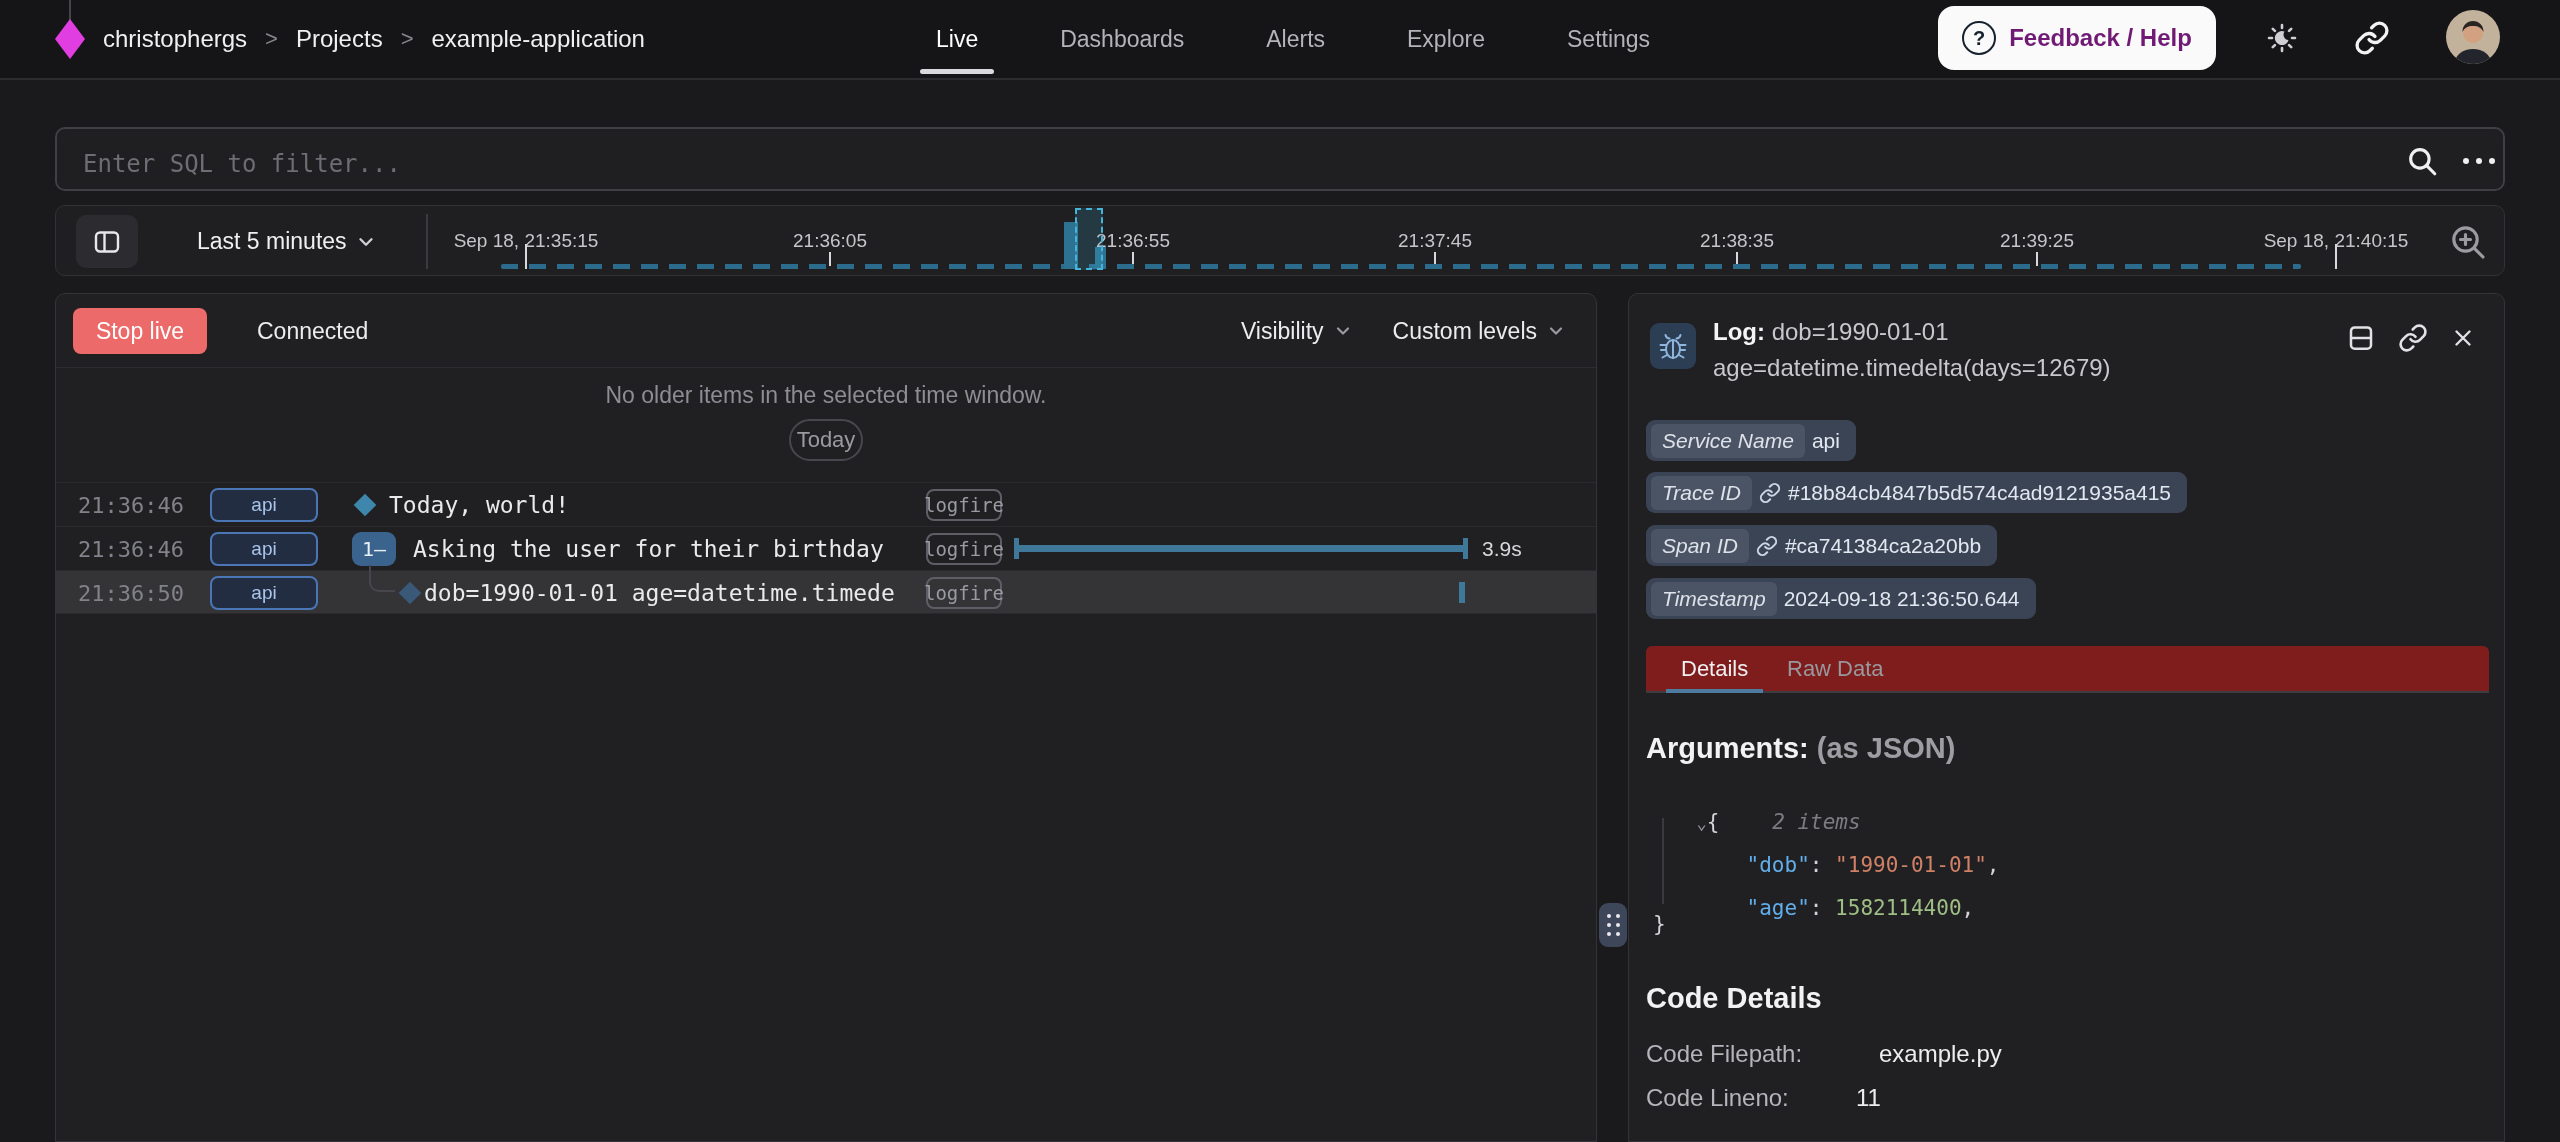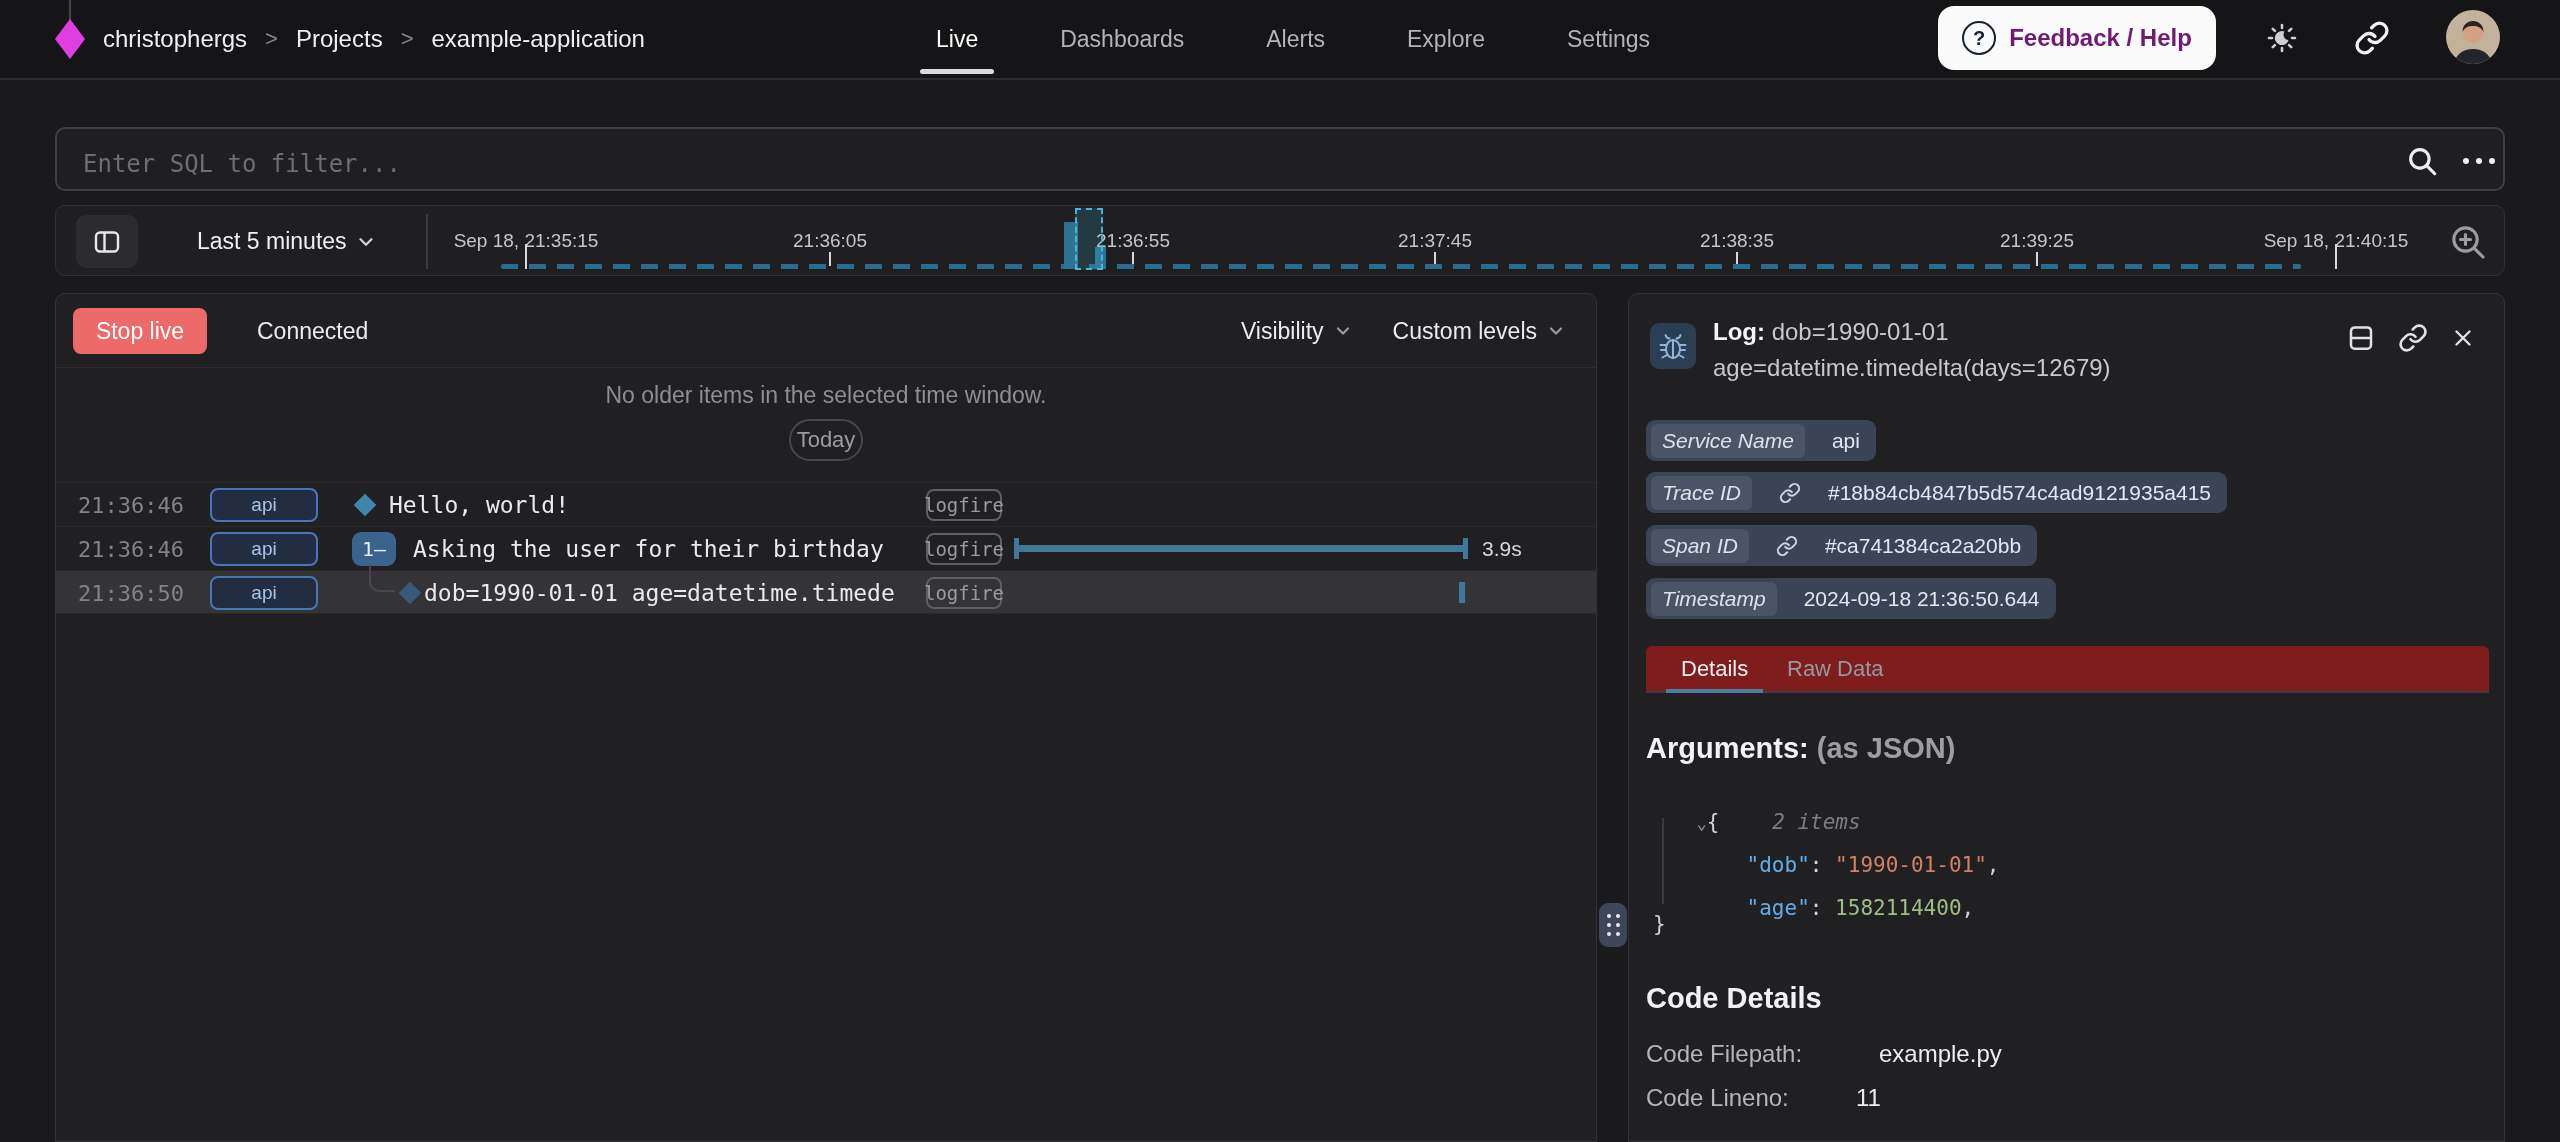--- a/index.html
+++ b/index.html
@@ -117,21 +117,21 @@
   
   #dp-icon { position:absolute; left:21px; top:29px; width:46px; height:46px; background:#2b3e54;
              border-radius:9px; display:flex; align-items:center; justify-content:center; }
   .dp-title { position:absolute; left:84px; font-size:24px; color:#c7c7cc; white-space:nowrap; }
   .dp-title b { color:#f4f4f6; font-weight:700; }
   #dp-actions { position:absolute; right:24px; top:29px; display:flex; gap:22px; align-items:center; }
   #dp-actions button { background:transparent; border:none; cursor:pointer; width:30px; height:30px;
                        padding:0; }
 
   .chip { position:absolute; left:17px; height:41px; background:#3a4455; border-radius:9px;
-          display:inline-flex; align-items:center; gap:27px; padding:0 16px 0 5px; }
+          display:inline-flex; align-items:center; gap:7px; padding:0 16px 0 5px; }
   .chip-label { background:rgba(255,255,255,.09); border-radius:6px; padding:5px 11px;
                 font-style:italic; font-size:21px; color:#dde2ea; white-space:nowrap; }
   .chip-value { font-size:21px; color:#e2e8f1; white-space:nowrap; }
 
   #dp-tabs { position:absolute; left:17px; top:352px; width:843px; height:47px; background:#7f1d1d;
              border-bottom:2px solid #3c3c41; border-radius:6px 6px 0 0; }
   .dp-tab { position:absolute; top:0; height:45px; display:flex; align-items:center; font-size:22px;
             color:#98989e; cursor:pointer; }
   .dp-tab.active { color:#f0f0f2; }
   .dp-tab.active::after { content:""; position:absolute; left:-15px; right:-15px; bottom:-2px;
@@ -295,21 +295,21 @@
     </div>
   </div>
 
   <div id="empty-msg">No older items in the selected time window.</div>
   <button id="today-btn">Today</button>
 
   <div class="logrow" style="top:188px;">
     <span class="row-time mono">21:36:46</span>
     <span class="svc-badge">api</span>
     <span class="row-diamond" style="left:301px; background:#3e86ac;"></span>
-    <span class="row-msg mono" style="left:333px;">Hello, world!</span>
+    <span class="row-msg mono" style="left:333px;">Today, world!</span>
     <span class="tag-badge mono">logfire</span>
   </div>
 
   <div class="logrow" style="top:232px;">
     <span class="row-time mono">21:36:46</span>
     <span class="svc-badge">api</span>
     <span class="span-count">1–</span>
     <span class="row-msg mono" style="left:357px;">Asking the user for their birthday</span>
     <span class="tag-badge mono">logfire</span>
     <span class="dur-bar"></span>

